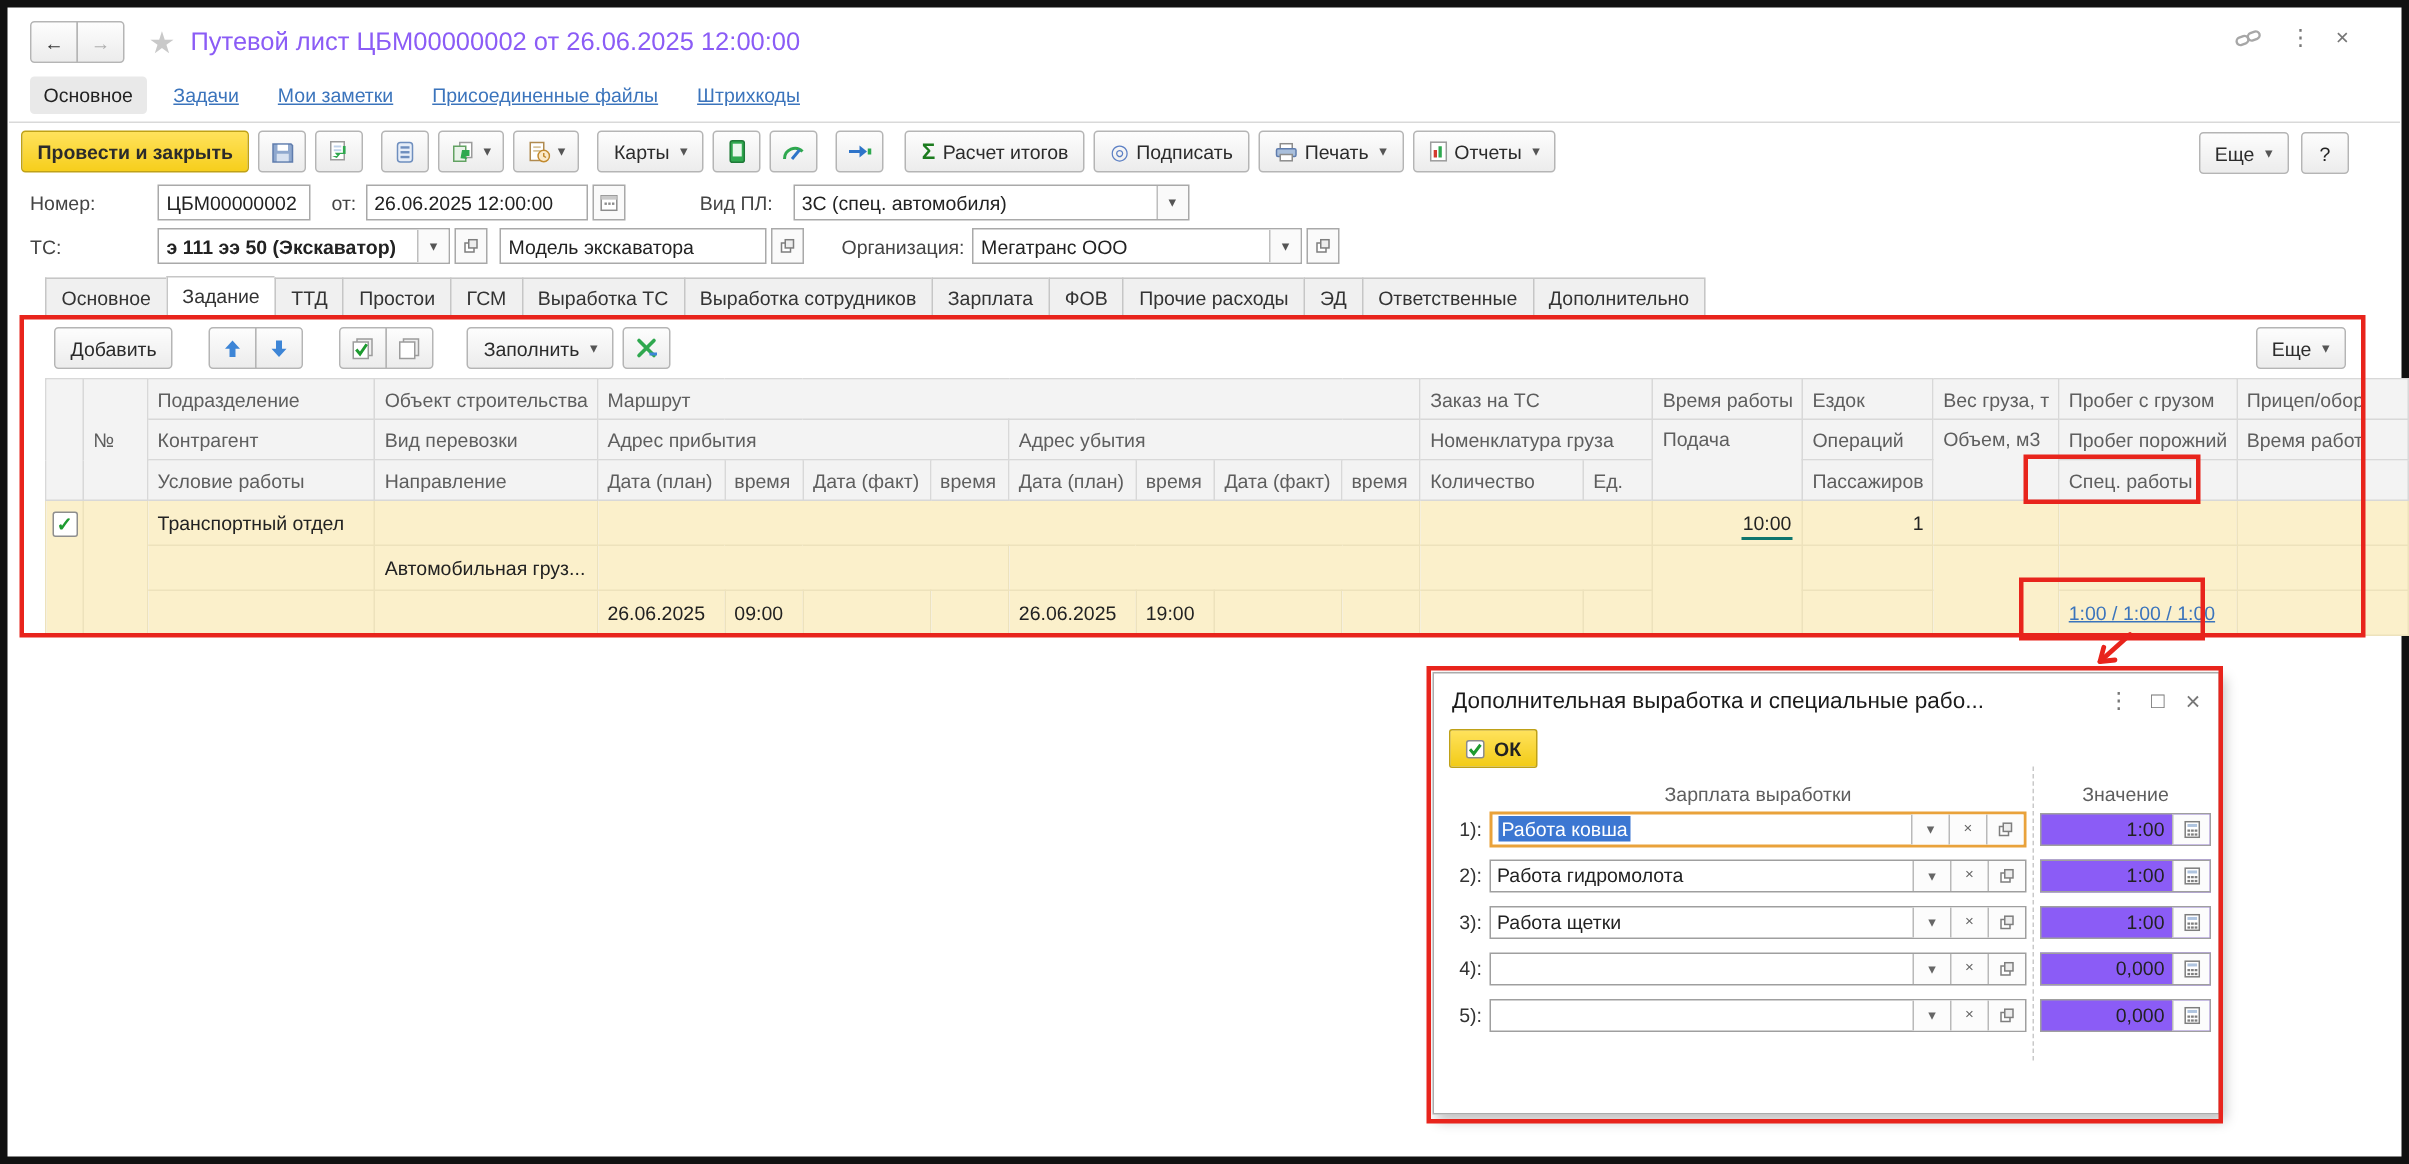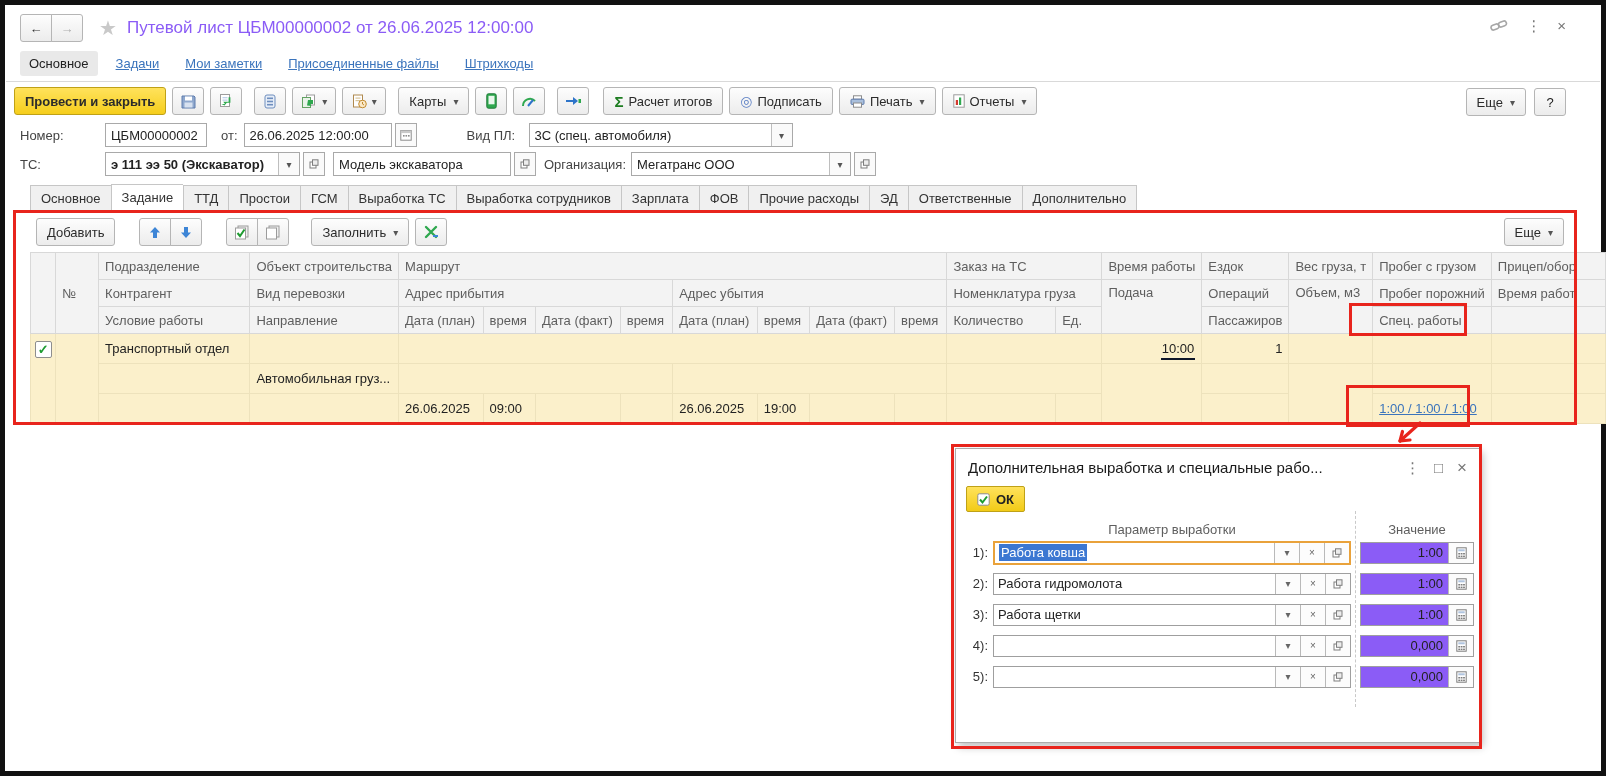--- a/index.html
+++ b/index.html
@@ -26,21 +26,21 @@
   .tab{display:inline-flex;align-items:center;height:24px;padding:0 10px;border:1px solid #C6C6C6;border-right:none;background:#F0F0F0;color:#333;white-space:nowrap;}
   .tab:last-child{border-right:1px solid #C6C6C6;}
   .tab.active{background:#fff;height:25px;}
   
   table.grid{border-collapse:collapse;table-layout:fixed;background:#fff;}
   table.grid th{background:#F3F3F3;color:#5E5E5E;font-weight:normal;border:1px solid #D8D8D8;padding:0 6px;height:26px;text-align:left;white-space:nowrap;overflow:hidden;font-size:13px;}
   table.grid td{height:29px;background:#FBF0CB;border:1px solid #EDE2BC;padding:0 6px;white-space:nowrap;overflow:hidden;font-size:13px;color:#222;}
   th.spec-h{background:#FCFCFC;}
   td.num{text-align:right;}
   td.spec-cell{background:#FAD977;border:1px solid #C9A63B;}
-  .redline{border-bottom:2px solid #0f172a;padding:0 1px 2px 1px;}
+  .redline{border-bottom:2px solid #0f766e;padding:0 1px 2px 1px;}
   .cbx{display:flex;align-items:center;justify-content:center;width:15px;height:15px;border:1px solid #8E8E8E;border-radius:2px;background:#fff;color:#1E9B30;font-weight:bold;font-size:13px;line-height:1;margin:0 auto;}
   .link{color:#3B74BC;text-decoration:underline;cursor:pointer;}
   
   .anno{position:absolute;border:3px solid #E8241C;pointer-events:none;}
   
   .dialog{position:absolute;background:#fff;border:1px solid #ABABAB;box-shadow:3px 4px 8px rgba(0,0,0,.25);}
   .dtitle{display:flex;align-items:center;padding:10px 12px 4px 12px;}
   .dtitle .t{flex:1;font-size:15px;color:#1b1b1b;white-space:nowrap;overflow:hidden;}
   .wbtn{color:#777;margin-left:14px;font-size:15px;line-height:1;}
   .dok{display:inline-flex;align-items:center;gap:6px;height:24px;padding:0 10px;background:linear-gradient(#FFE25C,#F2CB17);border:1px solid #BFA117;border-radius:2px;font-weight:bold;margin:6px 0 2px 10px;}
@@ -238,21 +238,21 @@
       </span>
   <span class="fld" style="width:178px;margin-left:8px;">
         <span>Модель экскаватора</span>
       </span>
   <span class="sqbtn">
         <svg width="10" height="10" viewBox="0 0 10 10">
           <rect x="1" y="3" width="6" height="6" fill="#fff" stroke="#7E7E7E"></rect>
           <rect x="3.5" y="0.8" width="5.5" height="5.5" fill="#EDEDED" stroke="#7E7E7E"></rect>
         </svg>
       </span>
-  <span class="lbl" style="margin-left:8px;text-align:right;">Организация:</span>
+  <span class="lbl" style="margin-left:25px;text-align:right;">Организация:</span>
   <span class="fld" style="width:220px;margin-left:5px;">
         <span style="flex:1;">Мегатранс ООО</span>
         <span class="in-btn">▾</span>
       </span>
   <span class="sqbtn">
         <svg width="10" height="10" viewBox="0 0 10 10">
           <rect x="1" y="3" width="6" height="6" fill="#fff" stroke="#7E7E7E"></rect>
           <rect x="3.5" y="0.8" width="5.5" height="5.5" fill="#EDEDED" stroke="#7E7E7E"></rect>
         </svg>
       </span>
@@ -445,21 +445,21 @@
     <span class="wbtn" style="font-size:17px;">×</span>
   </div>
   <span class="dok">
         <svg width="13" height="13" viewBox="0 0 13 13">
           <rect x="0.8" y="0.8" width="11.4" height="11.4" rx="1.5" fill="#fff" stroke="#8C8C8C"></rect>
           <path d="M3 6.5 L5.5 9.5 L10 3.5" fill="none" stroke="#1E9B30" stroke-width="2"></path>
         </svg>
         <span>ОК</span>
       </span>
   <div class="dhead">
-    <span style="width:358px;margin-left:37px;text-align:center;">Параметр выработки</span>
+    <span style="width:358px;margin-left:37px;text-align:center;">Зарплата выработки</span>
     <span style="width:114px;margin-left:9px;text-align:center;">Значение</span>
   </div>
   <div class="vsep" style="left:399px;top:62px;height:196px;"></div>
 
   <div class="drow">
     <span class="dnum">1):</span>
     <div class="dfield focus">
       <span class="dtext sel">Работа ковша</span>
           <span class="dspacer"></span>
       <span class="fbtn">▾</span>

